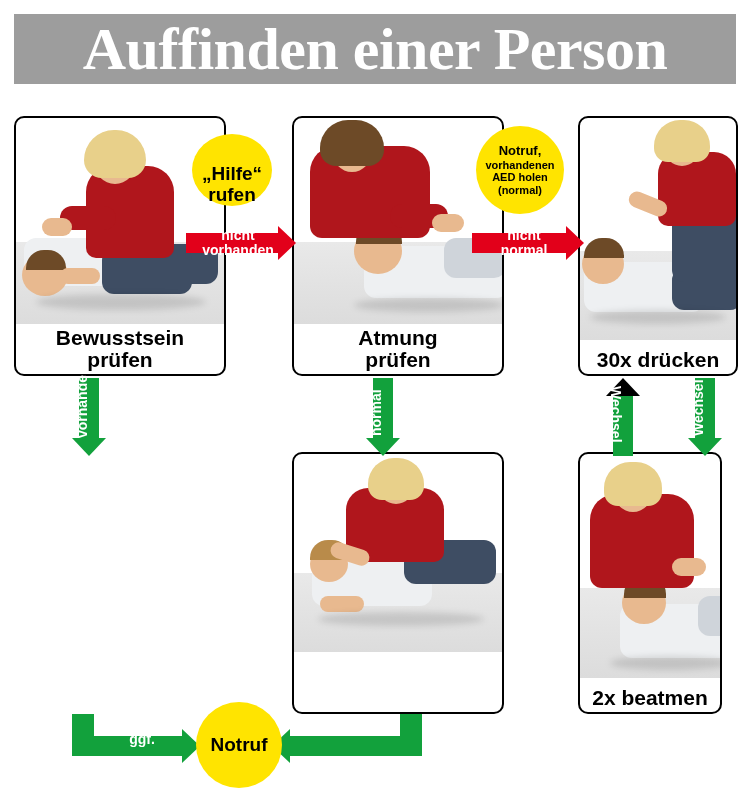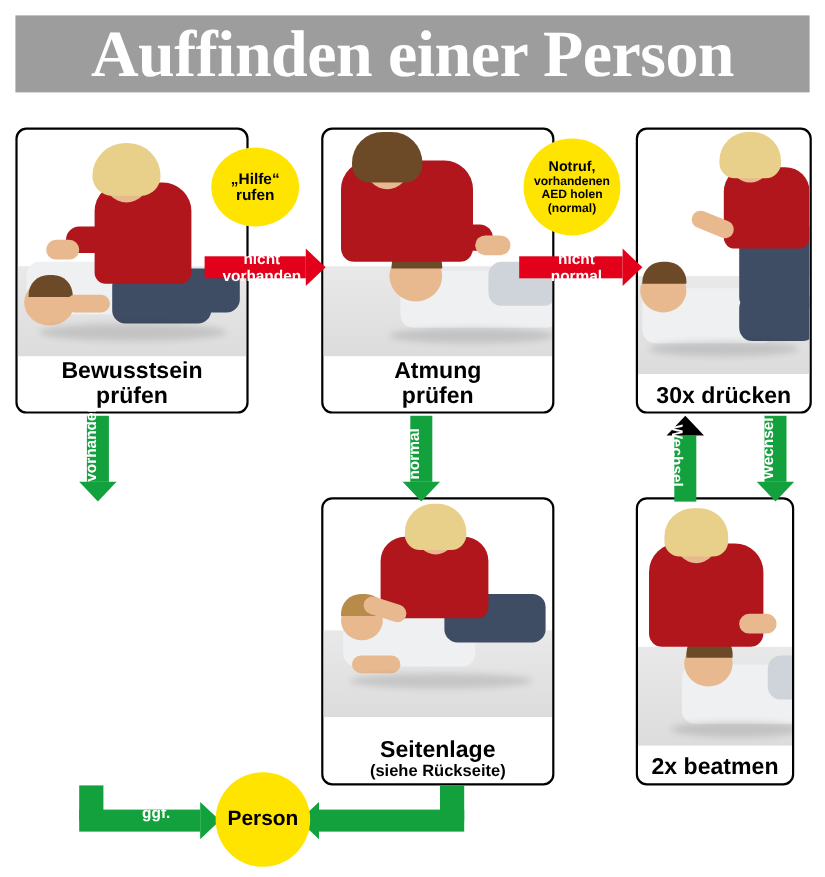--- a/index.html
+++ b/index.html
@@ -207,24 +207,20 @@
         <div class="p skin r" style="left:16px;top:92px;width:38px;height:36px;"></div>
         <div class="p hairb" style="left:16px;top:86px;width:40px;height:20px;border-radius:18px 18px 0 0;"></div>
         <div class="p skin rr" style="left:26px;top:142px;width:44px;height:16px;"></div>
         <div class="p red rr" style="left:52px;top:34px;width:98px;height:74px;border-radius:22px 22px 10px 10px;"></div>
         <div class="p skin rr" style="left:36px;top:92px;width:40px;height:16px;transform:rotate(18deg);"></div>
         <div class="p skin r" style="left:84px;top:12px;width:36px;height:38px;"></div>
         <div class="p hair" style="left:74px;top:4px;width:56px;height:42px;border-radius:26px 26px 14px 14px;"></div>
         <div class="sh" style="left:24px;top:158px;width:166px;height:14px;"></div>
       </div>
     </div>
-    <div class="caption">
-      <span>Seitenlage</span>
-      <span class="sub">(siehe Rückseite)</span>
-    </div>
   </div>
 
   <div class="box" style="left:578px;top:452px;width:144px;height:262px;">
     <div class="photo" style="height:224px;">
       <div class="scene">
         <div class="floor"></div>
         <div class="p white rr" style="left:40px;top:150px;width:120px;height:54px;"></div>
         <div class="p lgray rr" style="left:118px;top:142px;width:50px;height:40px;"></div>
         <div class="p skin r" style="left:42px;top:128px;width:44px;height:42px;"></div>
         <div class="p hairdk" style="left:44px;top:122px;width:42px;height:22px;border-radius:18px 18px 0 0;"></div>
@@ -290,33 +286,33 @@
   </div>
   <div class="arrow-label" style="left:112px;top:732px;width:60px;color:#ffffff;">ggf.</div>
 
   <div class="h-arrow" style="left:272px;top:729px;width:150px;">
     <div class="shaft green-shaft" style="left:18px;right:0;"></div>
     <div class="head green-head-left" style="left:0;right:auto;"></div>
   </div>
 
   <div class="bar" style="left:400px;top:714px;width:22px;height:32px;"></div>
 
-  <div class="yellow" style="left:192px;top:134px;width:80px;height:72px;font-size:14px;line-height:1.1;">
+  <div class="yellow" style="left:192px;top:134px;width:80px;height:72px;font-size:19px;line-height:1.1;align-items:flex-end;">
     <div>
       <span class="l1">„Hilfe“</span>
       <span class="l2">rufen</span>
     </div>
   </div>
 
   <div class="yellow" style="left:476px;top:126px;width:88px;height:88px;font-size:11px;line-height:1.15;">
     <div>
       <span class="l1" style="font-size:13px;">Notruf,</span>
       <span class="l2">vorhandenen</span>
       <span class="l3">AED holen</span>
       <span class="l3">(normal)</span>
     </div>
   </div>
 
   <div class="yellow" style="left:196px;top:702px;width:86px;height:86px;font-size:19px;">
-    <span>Person</span>
+    <span>Notruf</span>
   </div>
 
 </div>
 
 </body></html>

